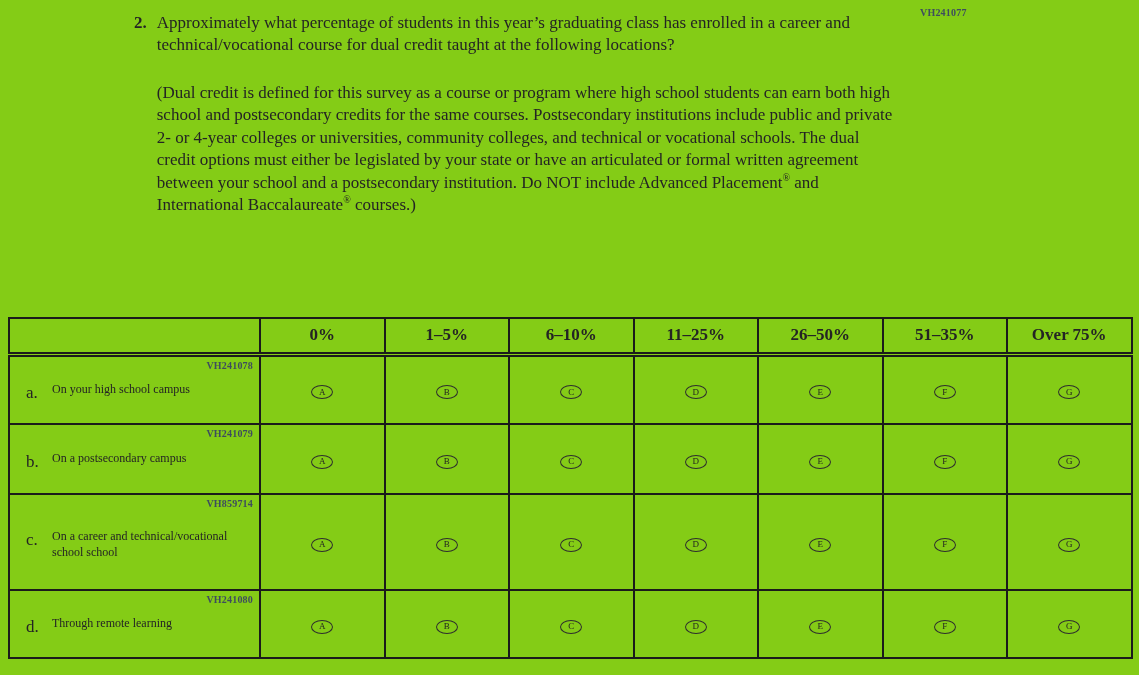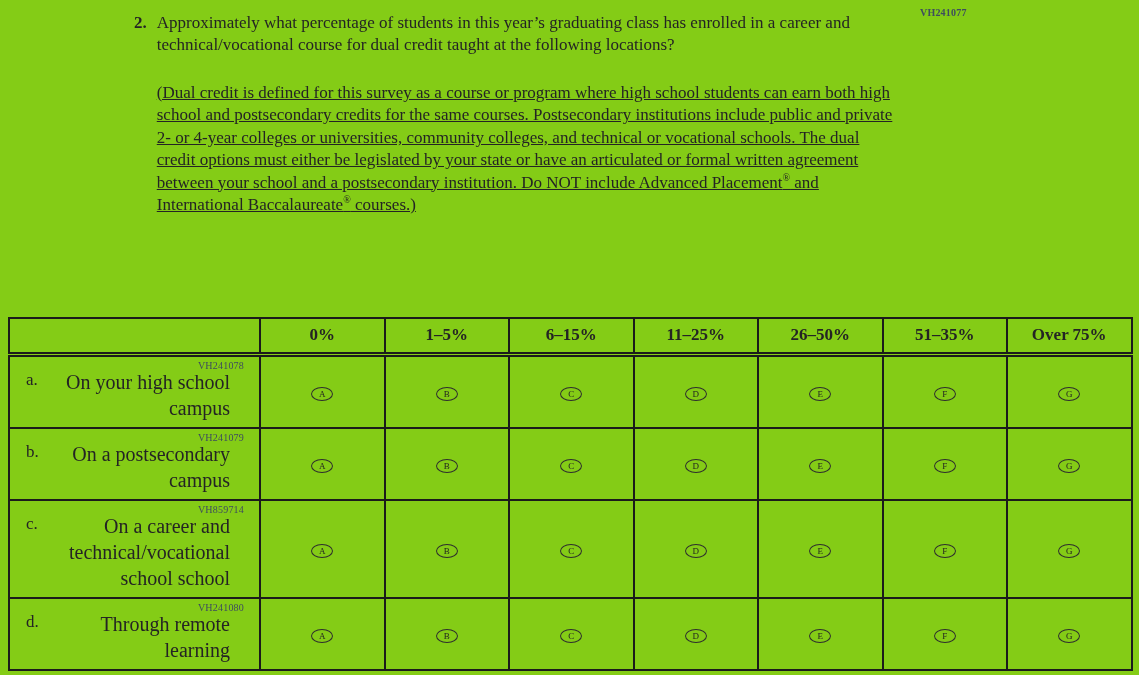--- a/index.html
+++ b/index.html
@@ -17,21 +17,21 @@
     font-size:10px; font-weight:bold; color:#3e4c5f;
     letter-spacing:0.2px;
   }
   .q-block {
     position:absolute; left:134px; top:12px;
     display:flex; gap:10px; width:790px;
   }
   .q-num { font-weight:bold; font-size:17px; line-height:1.32; }
   .q-content { width:745px; font-size:17px; line-height:1.32; }
   .q-content p { margin:0 0 25px 0; }
-  .q-content p.def { margin-bottom:15px;text-decoration:underline; }
+  .q-content p.def { margin-bottom:15px; }
   sup.reg { font-size:10px; vertical-align:super; line-height:0; }
   .bold { font-weight:bold; }
 
   table.answers {
     position:absolute; left:8px; top:317px;
     width:1123px;
     border-collapse:collapse; table-layout:fixed;
     font-size:17px;
   }
   table.answers col.c-label { width:251px; }
@@ -48,27 +48,27 @@
   tr.row-a td { height:70px; }
   tr.row-b td { height:70px;border-radius:11px; }
   tr.row-c td { height:96px; }
   tr.row-d td { height:68px; }
   td.label-cell {
     position:relative;
     vertical-align:middle;
     padding:12px 6px 6px 16px;
   }
   .cell-code {
-    position:absolute; top:3px; right:15px;
-    font-size:10px; font-weight:normal; color:#3e4c5f;
+    position:absolute; top:3px; right:6px;
+    font-size:10px; font-weight:bold; color:#3e4c5f;
     letter-spacing:0.2px;
   }
   .label-wrap { display:flex; }
   .row-letter { width:26px; flex:0 0 26px; font-size:17px; line-height:1.3; }
-  .row-text { width:178px; font-size:20px; line-height:1.3;text-align:right; }
+  .row-text { width:178px; font-size:12px; line-height:1.3; }
   td.opt-cell { text-align:center; vertical-align:middle; }
   .bubble {
     display:inline-flex; align-items:center; justify-content:center;
     width:22px; height:14px;
     border:1.4px solid #2e2e2e;
     border-radius:50%;
     font-size:9px; line-height:1; color:#222222;
     cursor:pointer;
     font-family:"Liberation Serif", serif;
   }
@@ -97,21 +97,21 @@
         <col class="c-opt">
         <col class="c-opt">
         <col class="c-opt">
         <col class="c-opt">
     </colgroup>
     <thead>
       <tr>
         <th></th>
         <th>0%</th>
         <th>1–5%</th>
-        <th>6–15%</th>
+        <th>6–10%</th>
         <th>11–25%</th>
         <th>26–50%</th>
         <th>51–35%</th>
         <th>Over 75%</th>
       </tr>
     </thead>
     <tbody>
       <tr class="row-a">
         <td class="label-cell">
           <span class="cell-code">VH241078</span>

